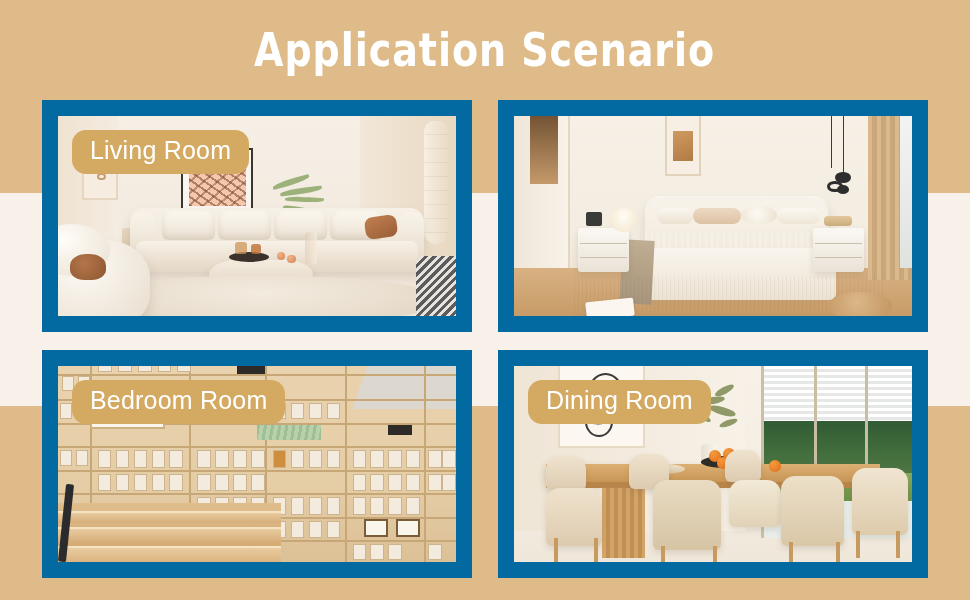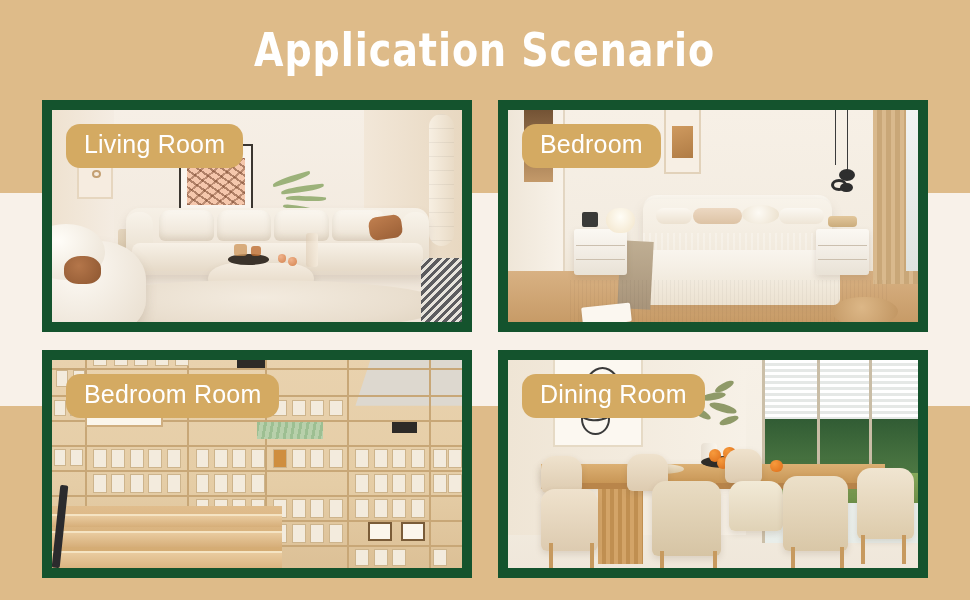--- a/index.html
+++ b/index.html
@@ -32,22 +32,22 @@
   .grid {
     position:absolute; left:42px; top:100px;
     width:886px; height:478px;
     display:grid;
     grid-template-columns:430px 430px;
     grid-template-rows:232px 228px;
     column-gap:26px; row-gap:18px;
   }
   .card {
     position:relative;
-    background:#14532d;
-    padding:10px;
+    background:#0369a1;
+    padding:16px;
     overflow:hidden;
   }
   .photo {
     position:relative; width:100%; height:100%;
     overflow:hidden;
   }
 
   
   .badge {
     position:absolute; left:14px; top:14px;
@@ -356,21 +356,20 @@
         <div class="bd-ns-line" style="top:66%;"></div>
       </div>
       <div class="bd-tablelamp" style="left:24%;top:46%;"></div>
       <div class="bd-pillow" style="left:18%;top:48%;width:4%;height:7%;background:#3a3a38;border-radius:2px;"></div>
       <div class="bd-pillow" style="right:15%;top:50%;width:7%;height:5%;background:linear-gradient(180deg,#e2c79c,#cbac7c);border-radius:4px;"></div>
 
       <div class="bd-rug"></div>
       <div class="bd-book"></div>
       <div class="bd-pouf"></div>
 
-      <div class="badge">Bedroom</div>
     </div>
   </div>
 
   <div class="card">
     <div class="photo reading">
       <div class="rd-ceiling"></div>
 
       <div class="rd-shelf" style="top:4%;"></div>
       <div class="rd-shelf" style="top:17%;"></div>
       <div class="rd-shelf" style="top:29%;"></div>

